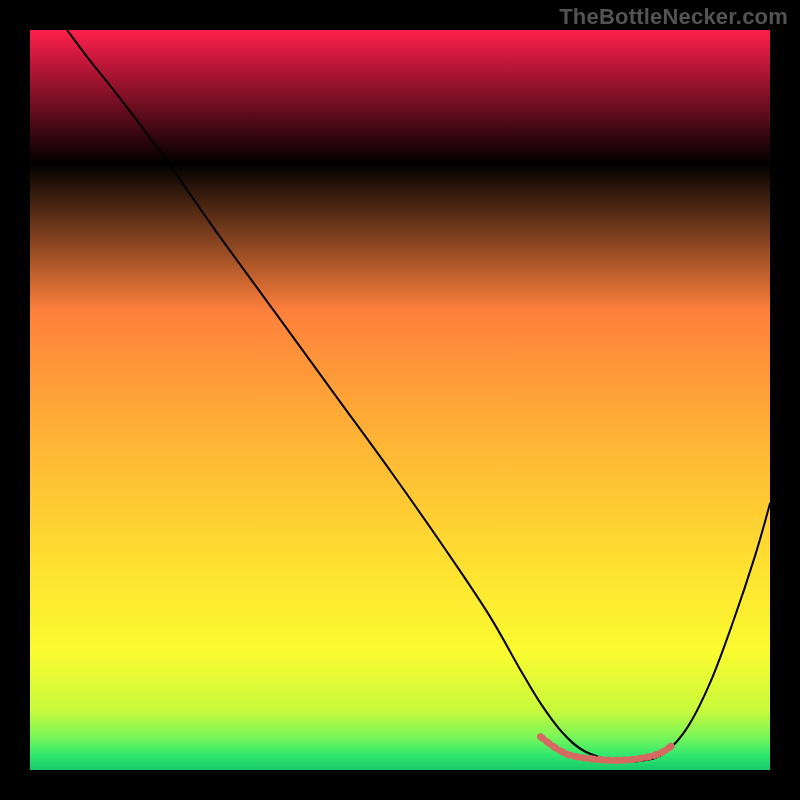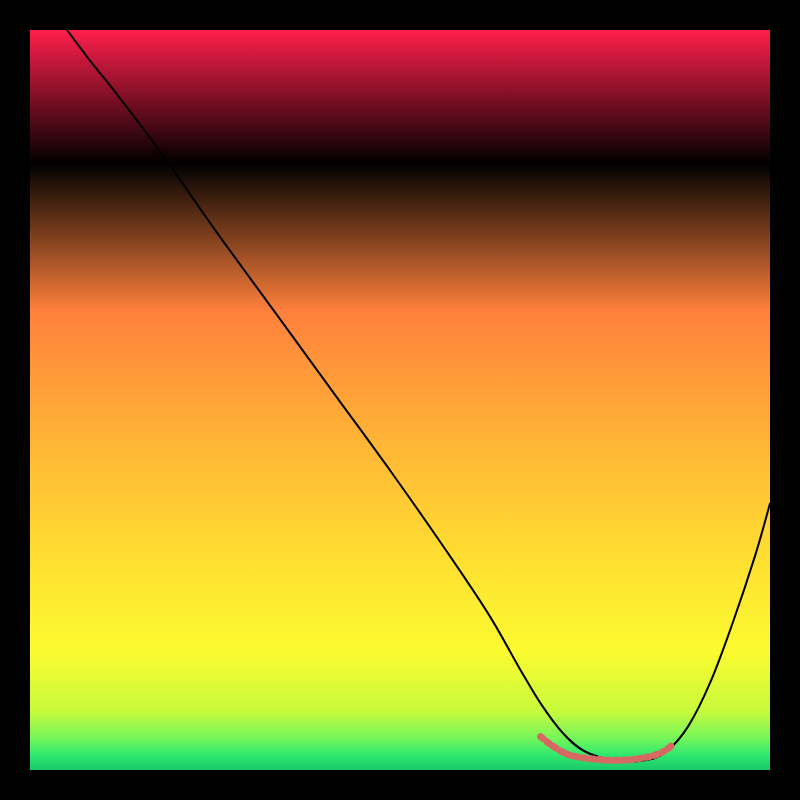--- a/index.html
+++ b/index.html
@@ -31,20 +31,21 @@
     position: absolute;
     left: 0; top: 0;
     width: 740px;
     height: 740px;
   }
 </style>
 </head>
 <body>
 
 <div class="stage">
+  <div class="watermark">TheBottleNecker.com</div>
   <div class="plot">
     <svg class="gradient-bg" viewBox="0 0 740 740" preserveAspectRatio="none">
       <defs>
         <linearGradient id="bg-grad" x1="0" y1="0" x2="0" y2="1">
             <stop offset="0%" stop-color="#ff1f4b"></stop>
             <stop offset="18%" stop-color="#ff445"></stop>
             <stop offset="38%" stop-color="#ff803c"></stop>
             <stop offset="55.00000000000001%" stop-color="#ffb336"></stop>
             <stop offset="72%" stop-color="#ffe031"></stop>
             <stop offset="84%" stop-color="#fbfb30"></stop>

